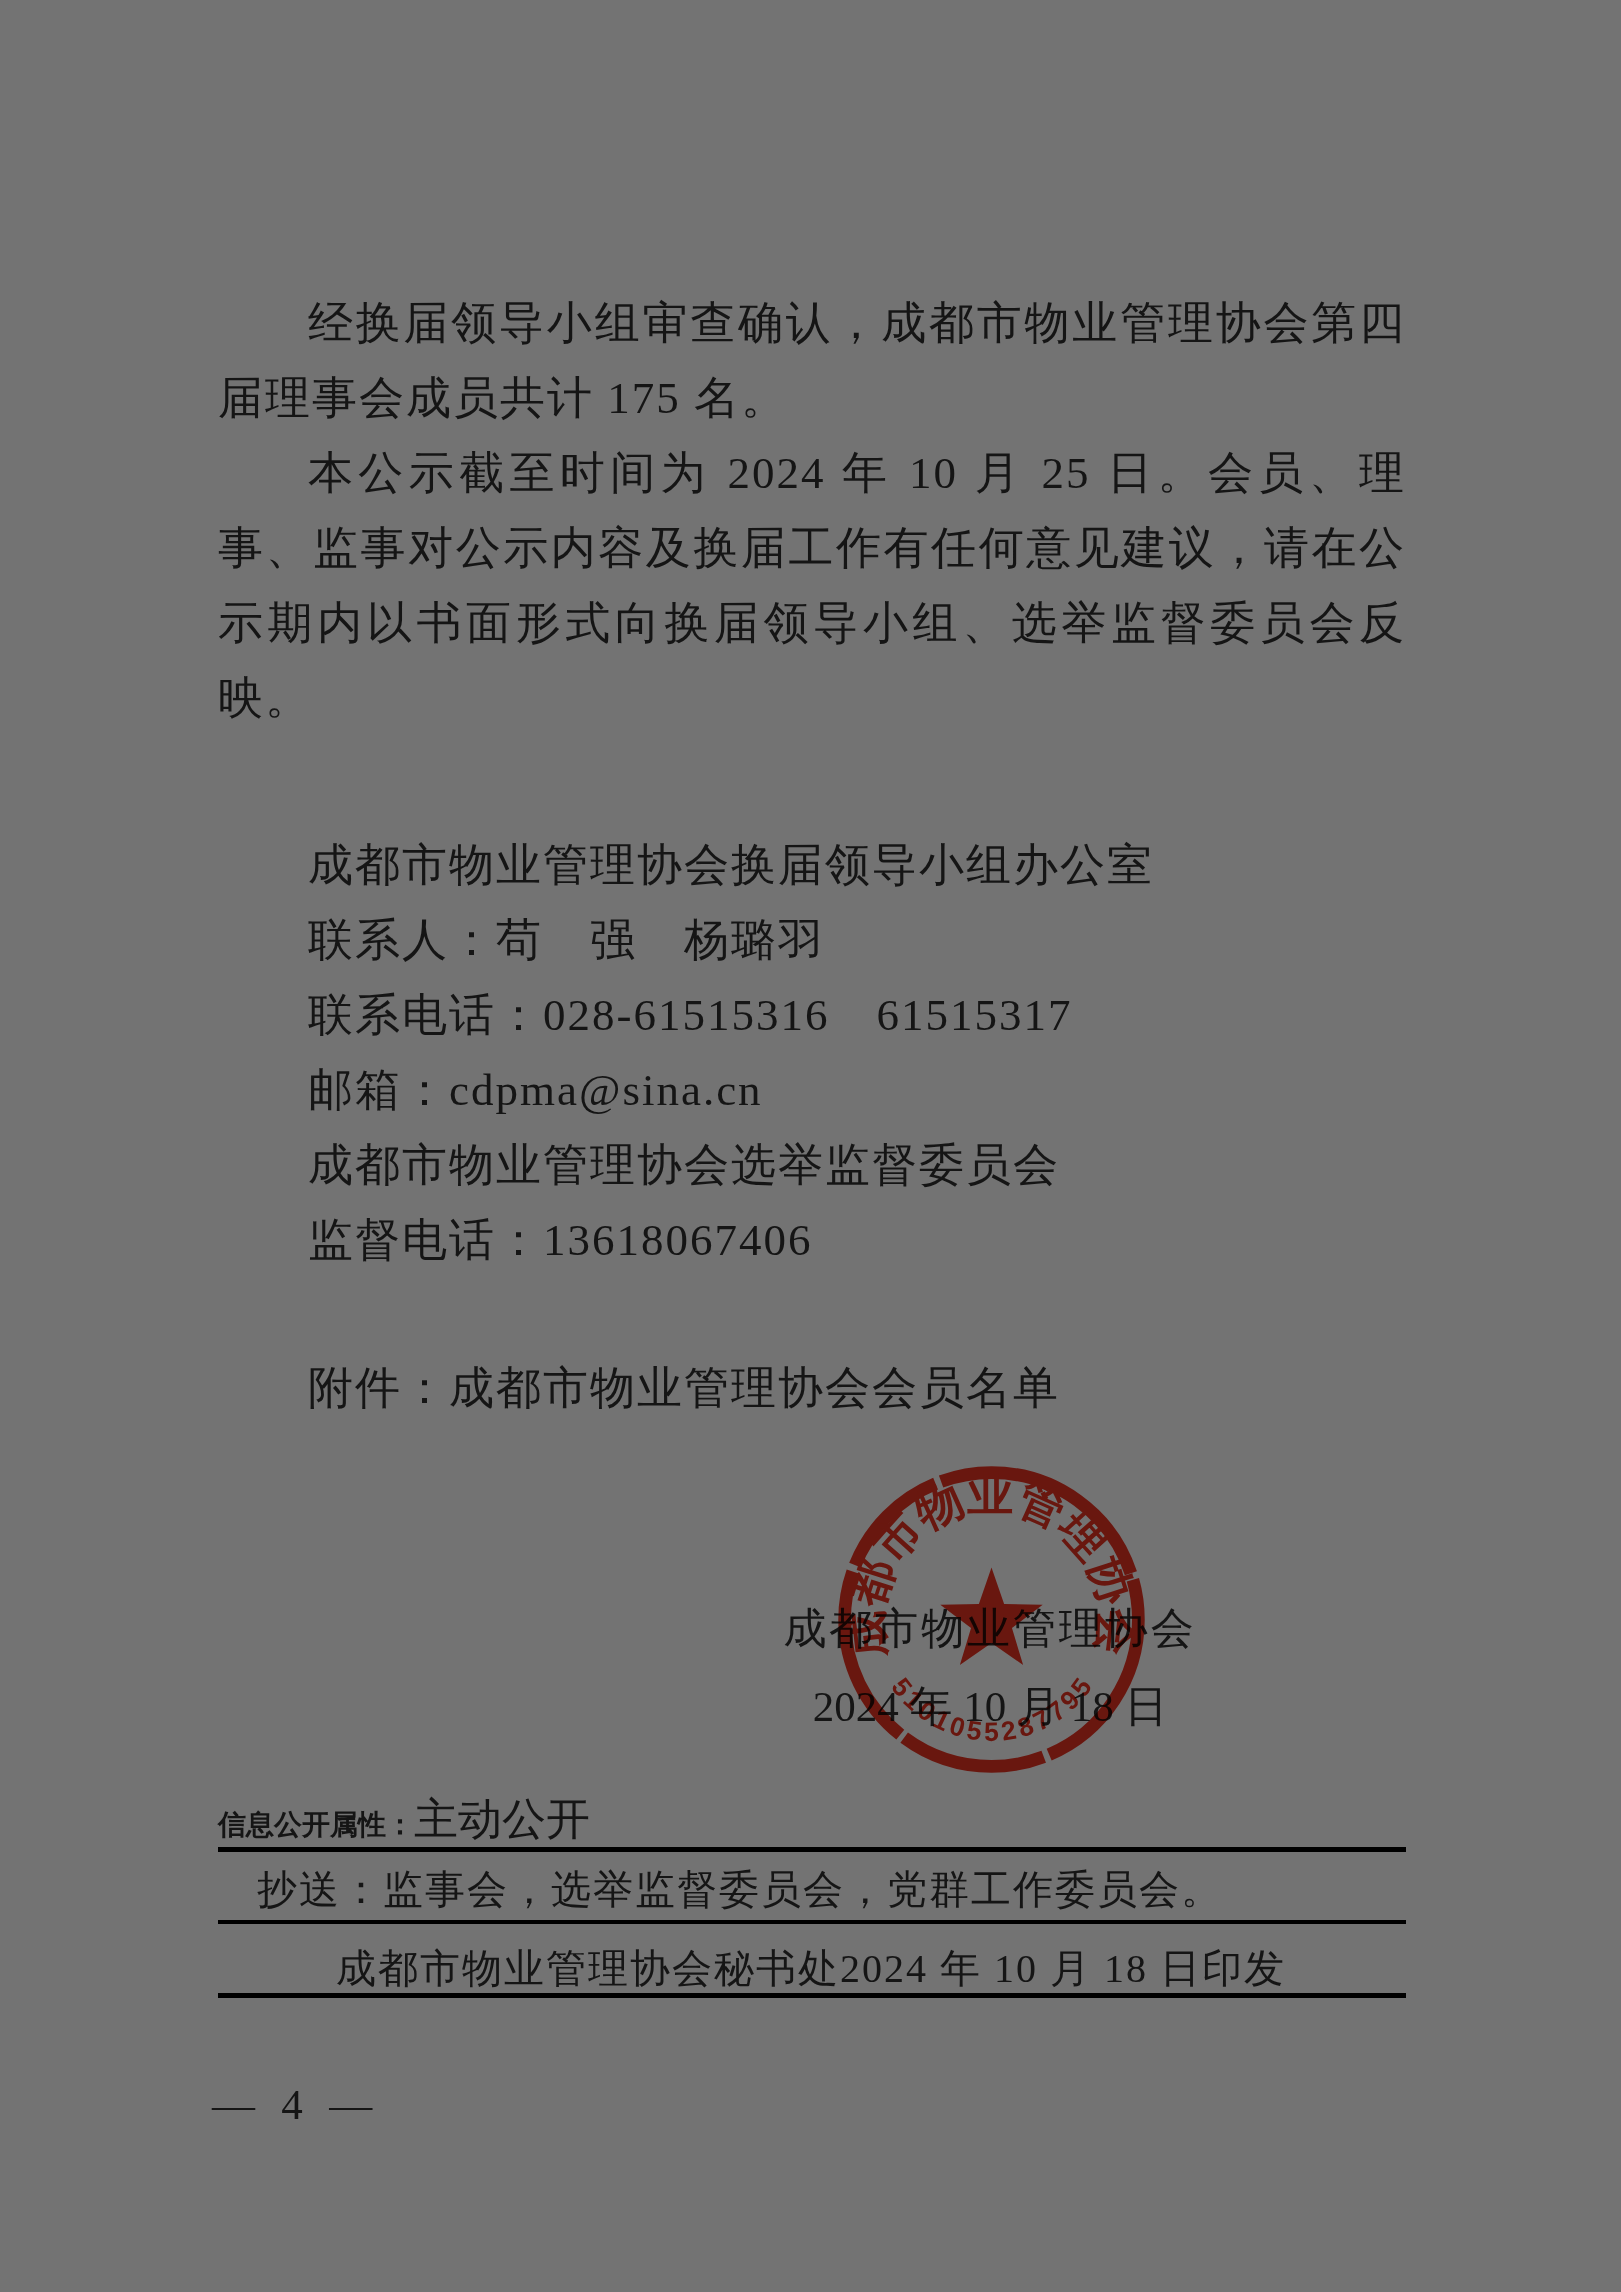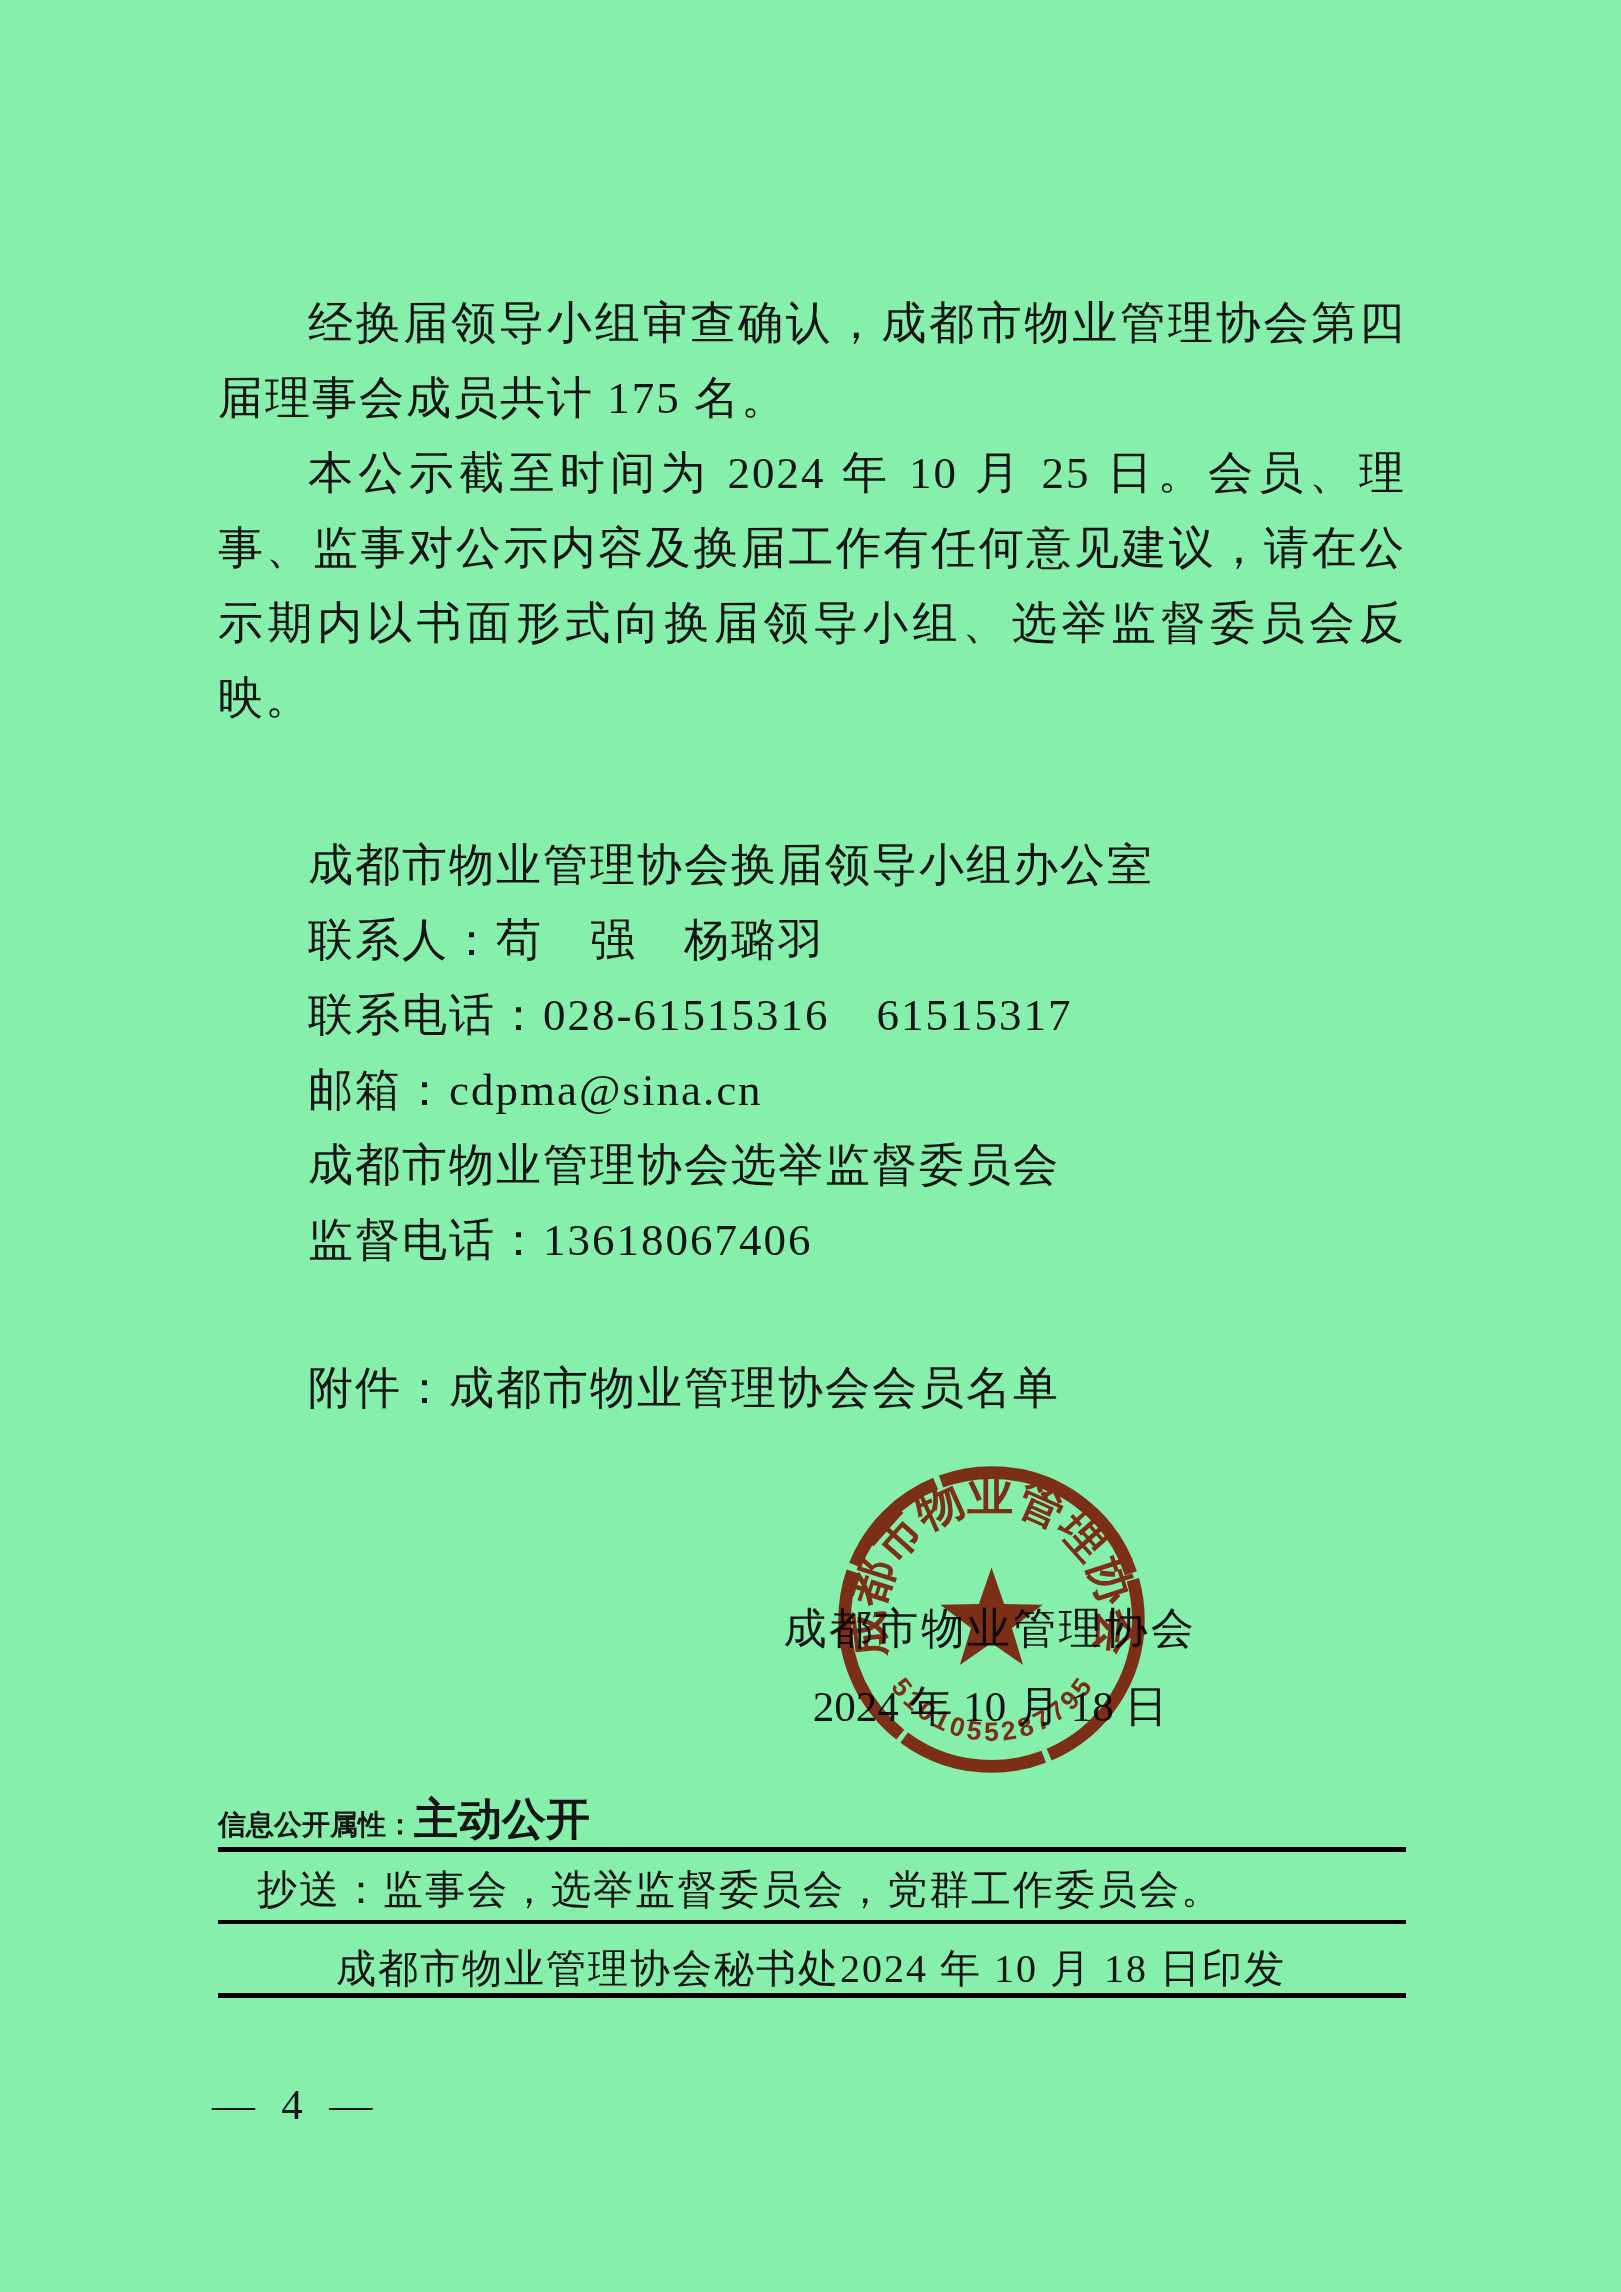--- a/index.html
+++ b/index.html
@@ -4,21 +4,21 @@
 <style>
   html, body {
     margin: 0;
     padding: 0;
     background: #ffffff;
   }
   .page {
     position: relative;
     width: 1621px;
     height: 2293px;
-    background: #86efac;
+    background: #737373;
     overflow: hidden;
     font-family: "Liberation Serif", "DejaVu Serif", serif;
     color: #151515;
   }
   
   .body-block {
     position: absolute;
     left: 218px;
     top: 286px;
     width: 1188px;
@@ -92,21 +92,21 @@
     width: 1188px;
     white-space: nowrap;
   }
   .disclosure-label {
     font-family: "Liberation Sans", "DejaVu Sans", sans-serif;
     font-weight: bold;
     font-size: 28px;
   }
   .disclosure-value {
     font-family: "Liberation Serif", "DejaVu Serif", serif;
-    font-weight: bold;
+    font-weight: normal;
     font-size: 44px;
     text-align: right;
   }
   .rule {
     position: absolute;
     left: 218px;
     width: 1188px;
     background: #000;
   }
   .rule-1 { top: 1847px; height: 4.9px; }

